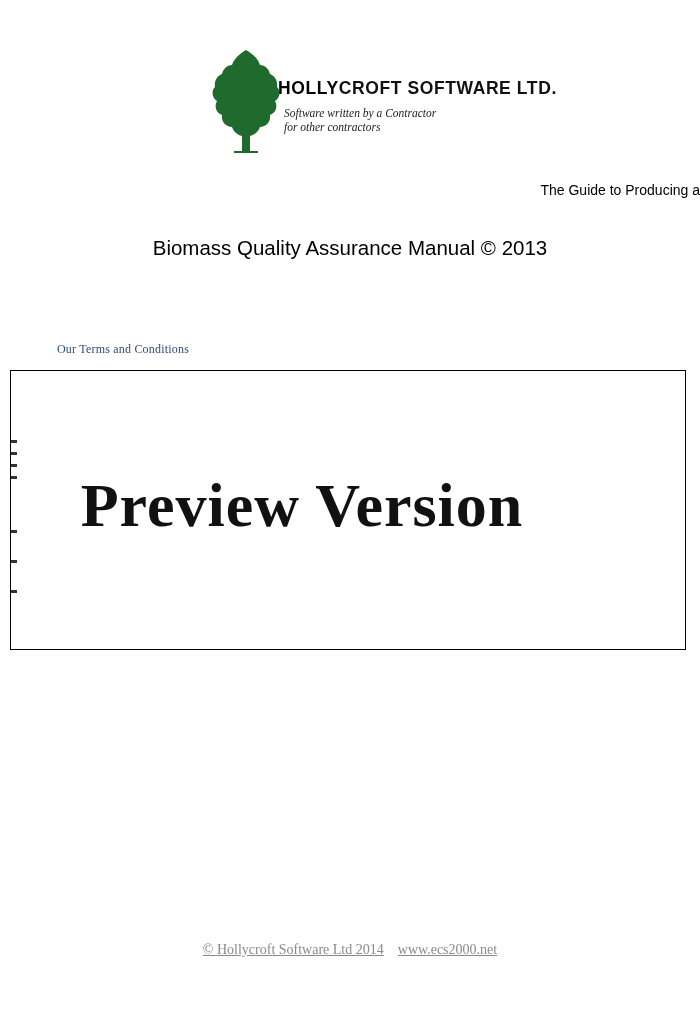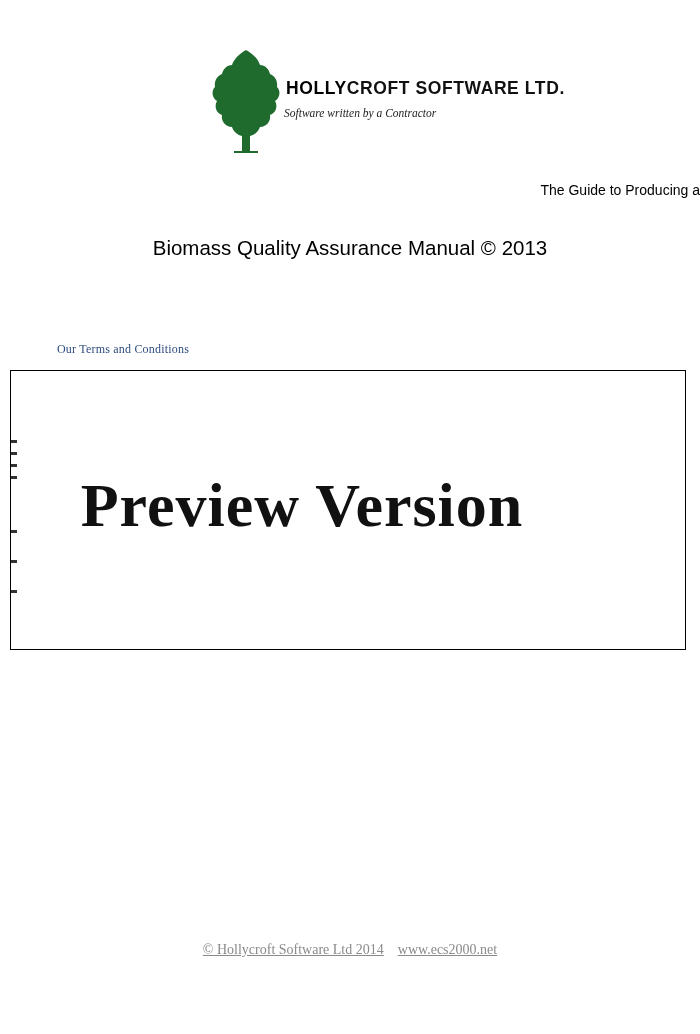--- a/index.html
+++ b/index.html
@@ -35,21 +35,20 @@
     position: absolute;
     left: 66px;
     top: 30px;
     width: 210px;
     font-family: "Liberation Sans", sans-serif;
     font-weight: bold;
     font-size: 17.5px;
     letter-spacing: 0.6px;
     color: #111111;
     white-space: nowrap;
-    margin-left: 8px;
   }
   .logo-wordmark .holly {
     color: #000000;
   }
   .logo-tagline {
     position: absolute;
     left: 72px;
     top: 58px;
     width: 210px;
     font-family: "Liberation Serif", serif;
@@ -177,20 +176,21 @@
       </g>
     </svg>
   </span>
 
   <div class="logo-wordmark">
     <span class="holly">HOLLY</span><span>CROFT SOFTWARE LTD.</span>
   </div>
 
   <div class="logo-tagline">
     <div>Software written by a Contractor</div>
+    <div>for other contractors</div>
   </div>
 </div>
 
 <div class="doc-title-1">The Guide to Producing a</div>
 <div class="doc-title-2">Biomass Quality Assurance Manual © 2013</div>
 
 <div class="section-heading">Our Terms and Conditions</div>
 
 <div class="content-box"></div>
 

